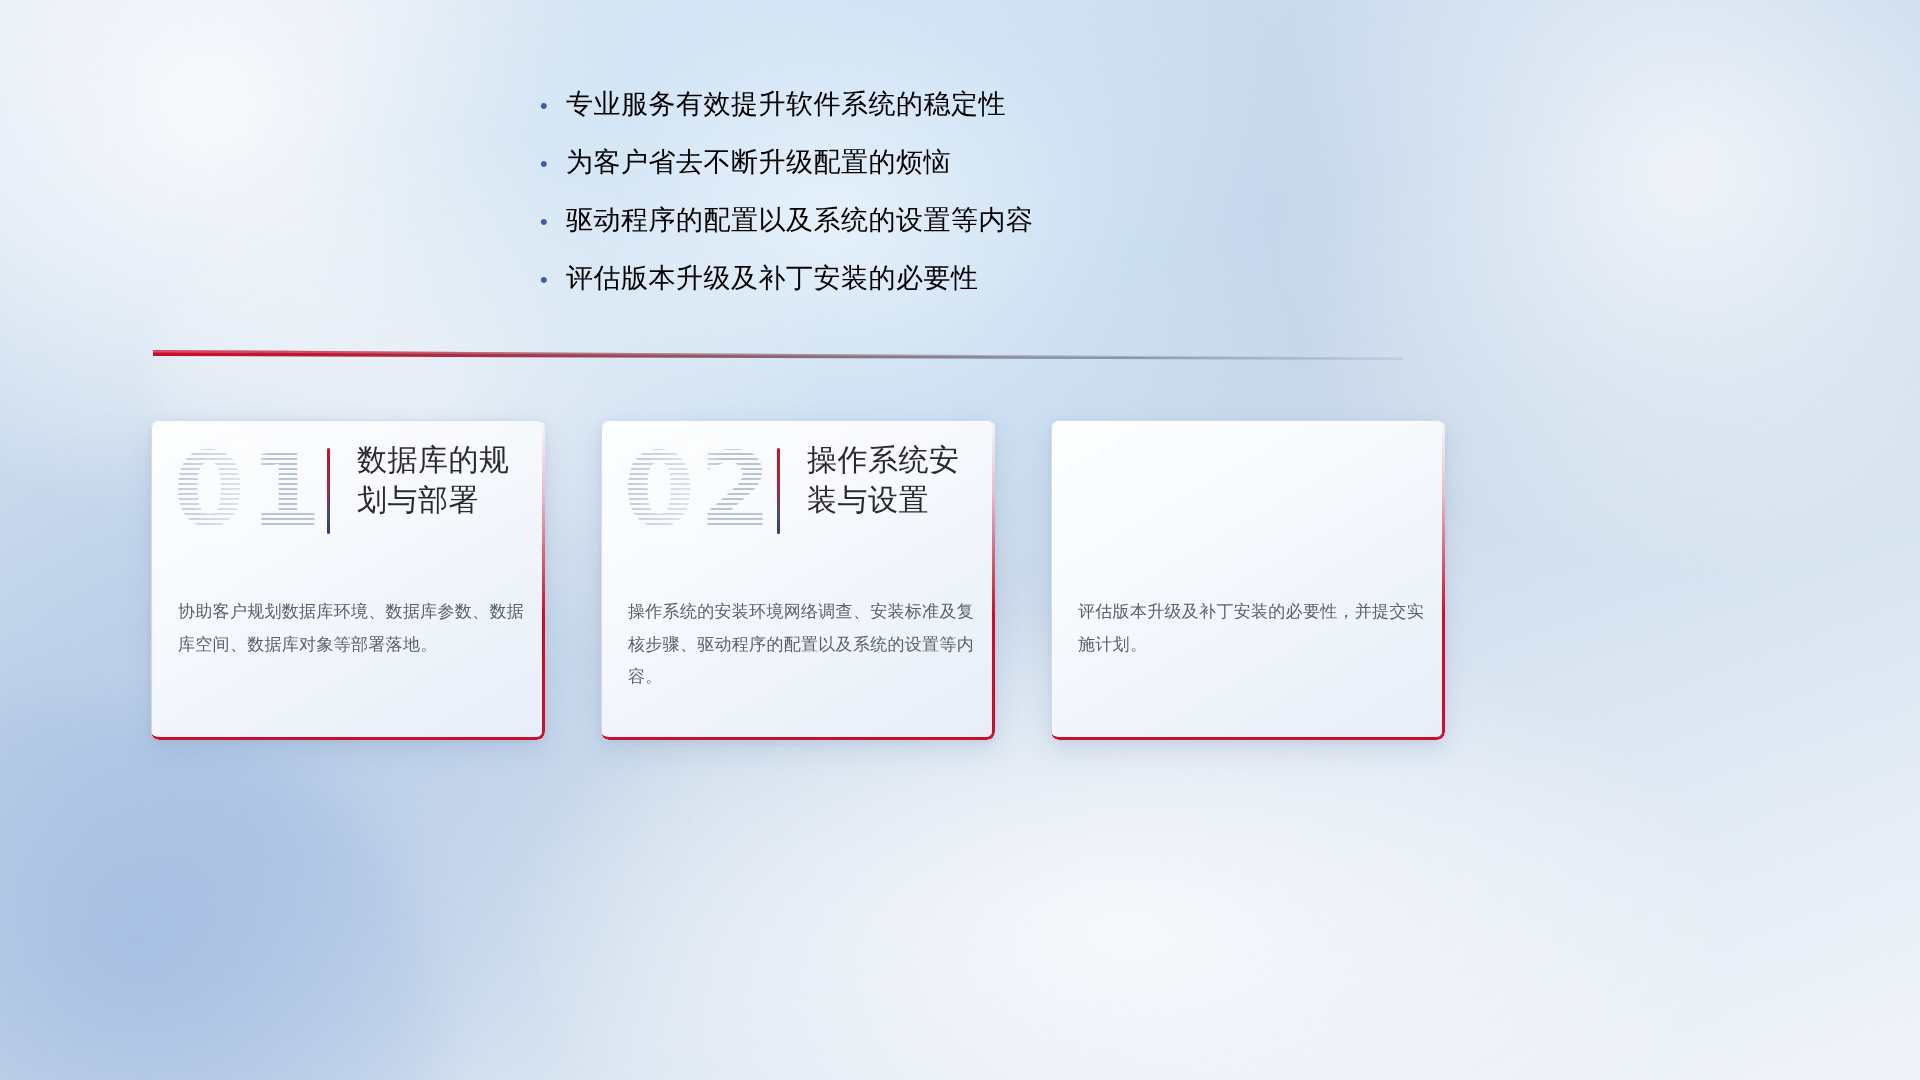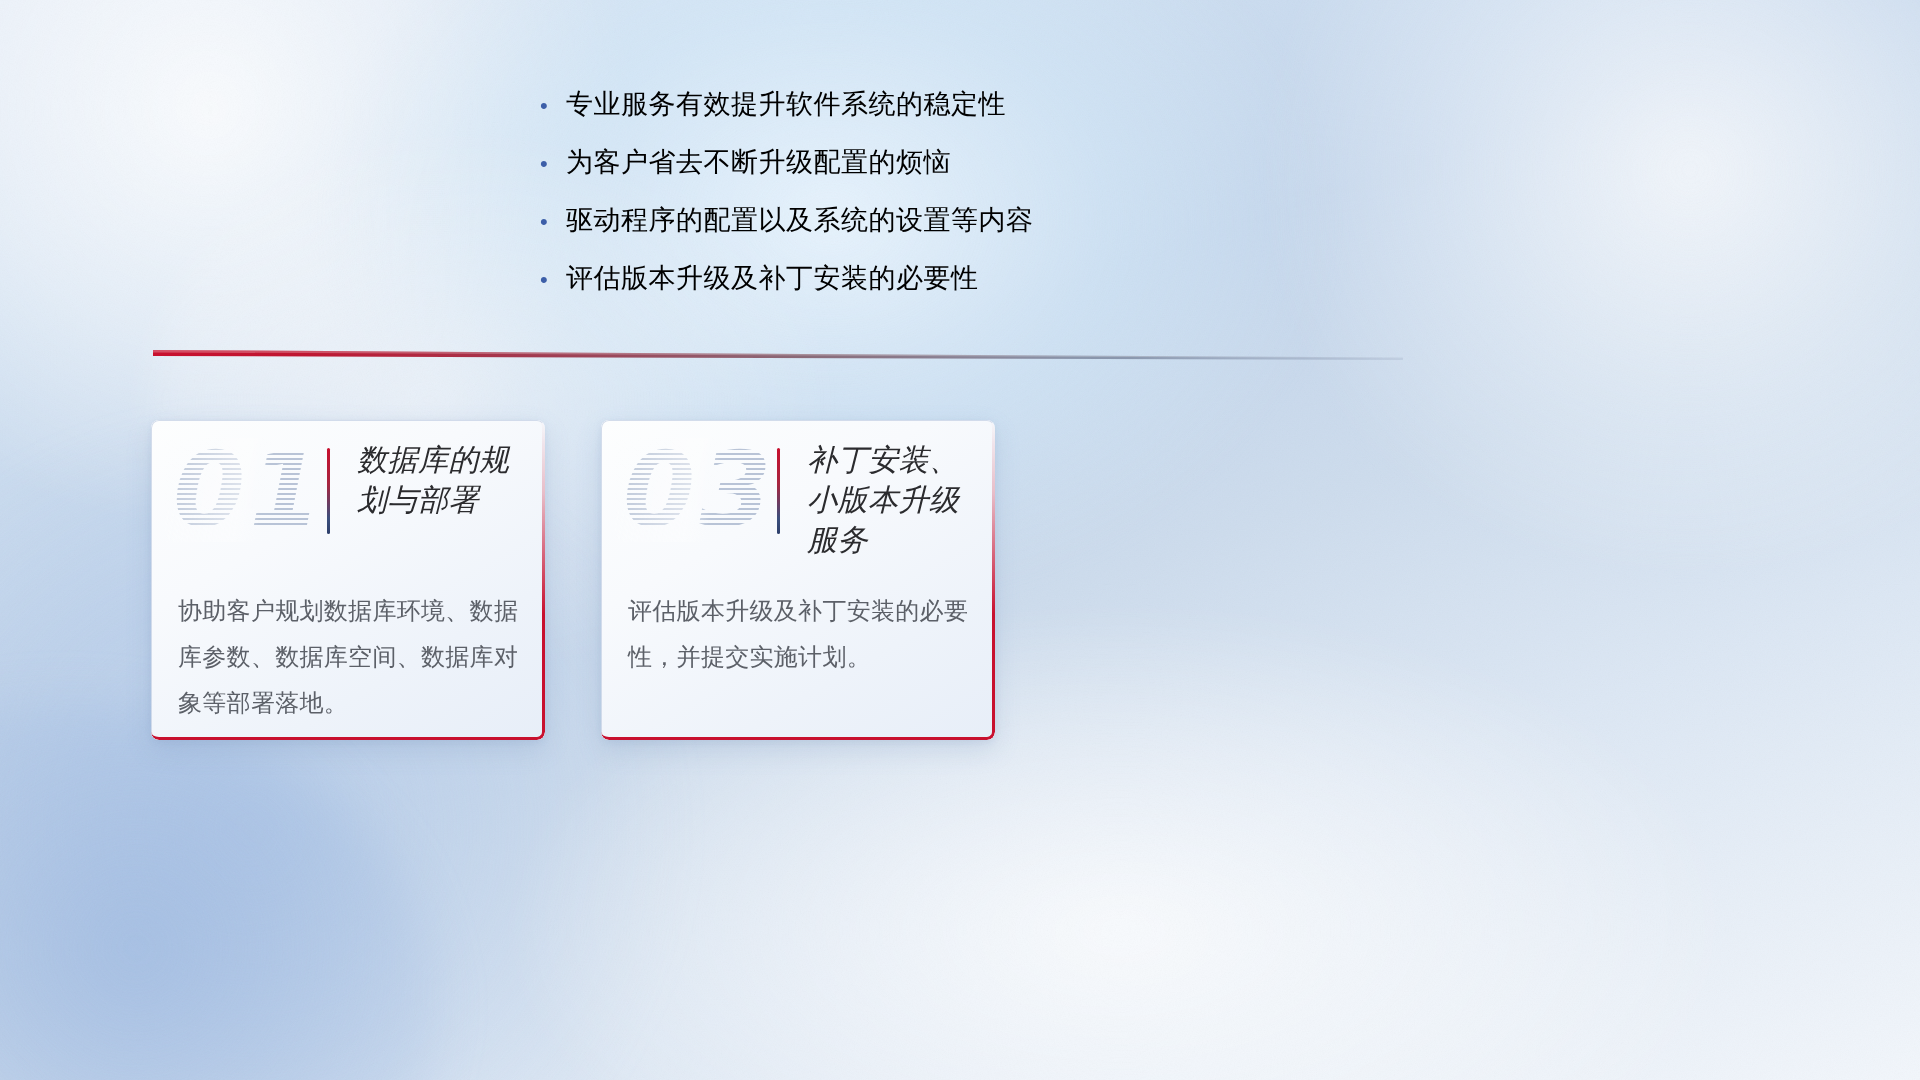--- a/index.html
+++ b/index.html
@@ -103,21 +103,21 @@
     -webkit-mask-image:linear-gradient(200deg,rgba(0,0,0,0) 0%,rgba(0,0,0,.25) 16%,rgba(0,0,0,1) 42%,rgba(0,0,0,1) 100%);
     mask-image:linear-gradient(200deg,rgba(0,0,0,0) 0%,rgba(0,0,0,.25) 16%,rgba(0,0,0,1) 42%,rgba(0,0,0,1) 100%);
   }
   .card-hairline{
     position:absolute;inset:0;border-radius:8px;pointer-events:none;
     border:1px solid rgba(200,212,230,.8);
     border-right-color:transparent;border-bottom-color:transparent;
   }
 
   .card-head{
-    position:relative;height:150px;font-style:italic;
+    position:relative;height:150px;
   }
   
   .ghost-num{
     position:absolute;left:22px;top:18px;
     font-size:104px;line-height:1;font-weight:700;
     letter-spacing:4px;
     font-family:"DejaVu Sans","Liberation Sans",sans-serif;
     background-image:
       repeating-linear-gradient(
         to bottom,
@@ -144,22 +144,22 @@
     background:linear-gradient(to bottom,#c8102e 0%,#a7253f 42%,#3b4f7d 82%,#2d3f6b 100%);
     border-radius:2px;
   }
   .card-title{
     position:absolute;left:206px;top:20px;width:176px;
     font-size:30px;line-height:1.34;color:#2b2b2e;
     font-weight:500;letter-spacing:.5px;
   }
 
   .card-body{
-    position:absolute;left:27px;top:168px;width:348px;
-    font-size:24px;line-height:1.92;color:#5c6068;
+    position:absolute;left:27px;top:176px;width:348px;
+    font-size:17px;line-height:1.92;color:#5c6068;
     letter-spacing:.3px;
   }
 
   
   .speckle{
     position:absolute;pointer-events:none;opacity:.5;
   }
 </style>
 </head>
 <body>
@@ -244,27 +244,32 @@
       <div class="card-head">
         <div class="ghost-num">01</div>
         <div class="title-bar"></div>
         <div class="card-title">数据库的规划与部署</div>
       </div>
       <div class="card-body">协助客户规划数据库环境、数据库参数、数据库空间、数据库对象等部署落地。</div>
       <div class="card-hairline"></div>
       <div class="card-accent"></div>
     </div>
 
-
     <div class="card">
       <div class="card-head">
-        <div class="ghost-num">03</div>
+        <div class="ghost-num">02</div>
         <div class="title-bar"></div>
-        <div class="card-title">补丁安装、小版本升级服务</div>
+        <div class="card-title">操作系统安装与设置</div>
       </div>
+      <div class="card-body">操作系统的安装环境网络调查、安装标准及复核步骤、驱动程序的配置以及系统的设置等内容。</div>
+      <div class="card-hairline"></div>
+      <div class="card-accent"></div>
+    </div>
+
+    <div class="card">
       <div class="card-body">评估版本升级及补丁安装的必要性，并提交实施计划。</div>
       <div class="card-hairline"></div>
       <div class="card-accent"></div>
     </div>
 
   </div>
 
 </div>
 
 </body></html>

